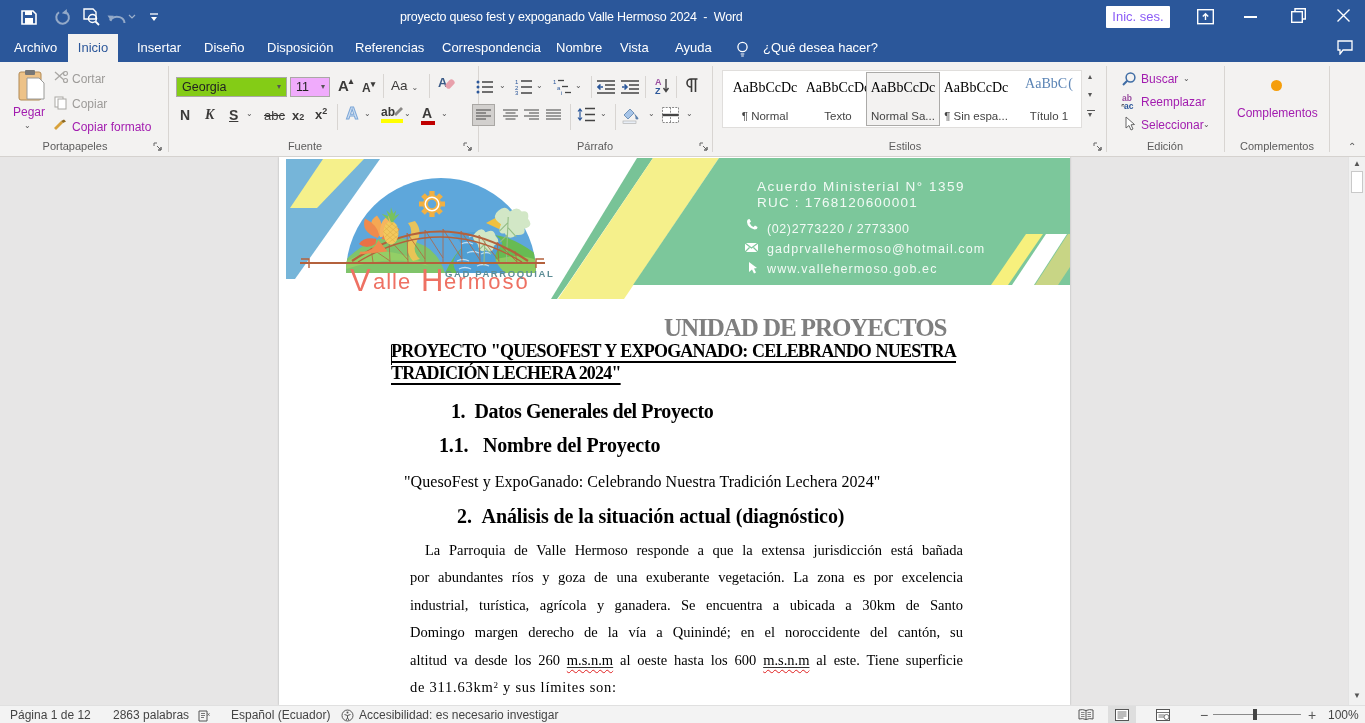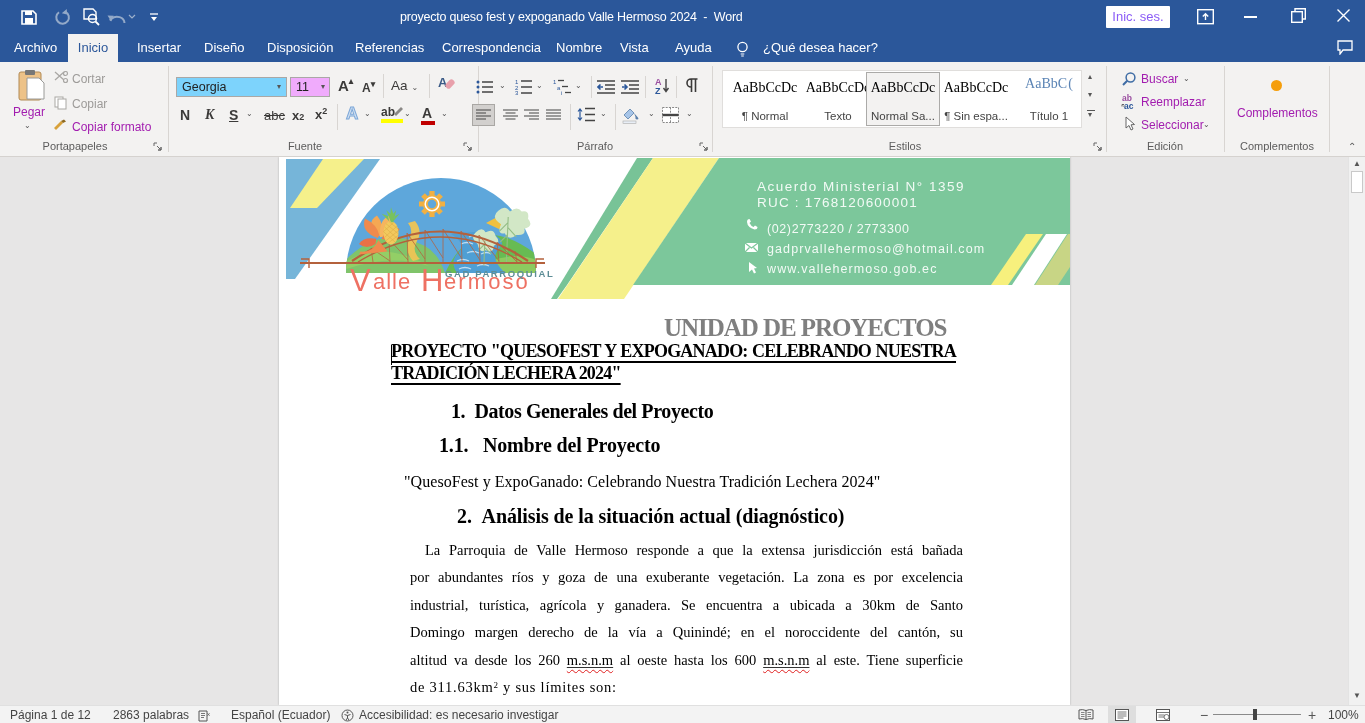--- a/index.html
+++ b/index.html
@@ -127,21 +127,21 @@
       <path d="M1 9 L8 2 l2 2 -7 7 z" fill="#d8a13a"></path>
       <path d="M8 2 l3 -1.5 2 2 -3 1.5 z" fill="#8f6a20"></path>
     </svg>
     <div class="abs btn-txt" style="left:72px;top:58px">Copiar formato</div>
     <div class="glabel" style="left:30px;width:90px">Portapapeles</div>
     <svg class="launch" style="left:153px" viewBox="0 0 10 10">
         <path d="M1 1 v3 M1 1 h3 M8 5 v3 h-3 M4 4 l4 4 M8 8 v-3 M8 8 h-3" stroke="#666" stroke-width="1" fill="none"></path>
       </svg>
     <div class="gsep" style="left:168px"></div>
 
-    <div class="abs" style="left:176px;top:15px;width:111px;height:20px;background:#7dd3fc;border:1px solid #aaa8a6;box-sizing:border-box;font-size:12.5px;color:#222;line-height:18px;padding-left:5px">Georgia<span style="position:absolute;right:5px;top:0;color:#555;font-size:8px">▾</span></div>
+    <div class="abs" style="left:176px;top:15px;width:111px;height:20px;background:#84cc16;border:1px solid #aaa8a6;box-sizing:border-box;font-size:12.5px;color:#222;line-height:18px;padding-left:5px">Georgia<span style="position:absolute;right:5px;top:0;color:#555;font-size:8px">▾</span></div>
     <div class="abs" style="left:290px;top:15px;width:40px;height:20px;background:#f0abfc;border:1px solid #aaa8a6;box-sizing:border-box;font-size:12.5px;color:#222;line-height:18px;padding-left:5px">11<span style="position:absolute;right:4px;top:0;color:#555;font-size:8px">▾</span></div>
     <div class="abs" style="left:338px;top:14px;font-size:15px;color:#3b3a39;font-weight:bold">A<span style="font-size:9px;vertical-align:7px">▴</span></div>
     <div class="abs" style="left:362px;top:17px;font-size:12px;color:#3b3a39;font-weight:bold">A<span style="font-size:9px;vertical-align:5px">▾</span></div>
     <div class="gsep" style="left:383px;top:12px;height:24px"></div>
     <div class="abs" style="left:391px;top:16px;font-size:13.5px;color:#3b3a39">Aa<span class="chev" style="margin-left:4px">⌄</span></div>
     <div class="gsep" style="left:429px;top:12px;height:24px"></div>
     <svg class="abs" style="left:438px;top:13px" width="17" height="18" viewBox="0 0 17 18">
       <text x="0" y="12" font-size="13" font-weight="bold" fill="#3b5a86" font-family="Liberation Sans">A</text>
       <rect x="7" y="6" width="10" height="6" rx="2.5" fill="#e8a0ab" transform="rotate(-45 12 9)"></rect>
     </svg>

